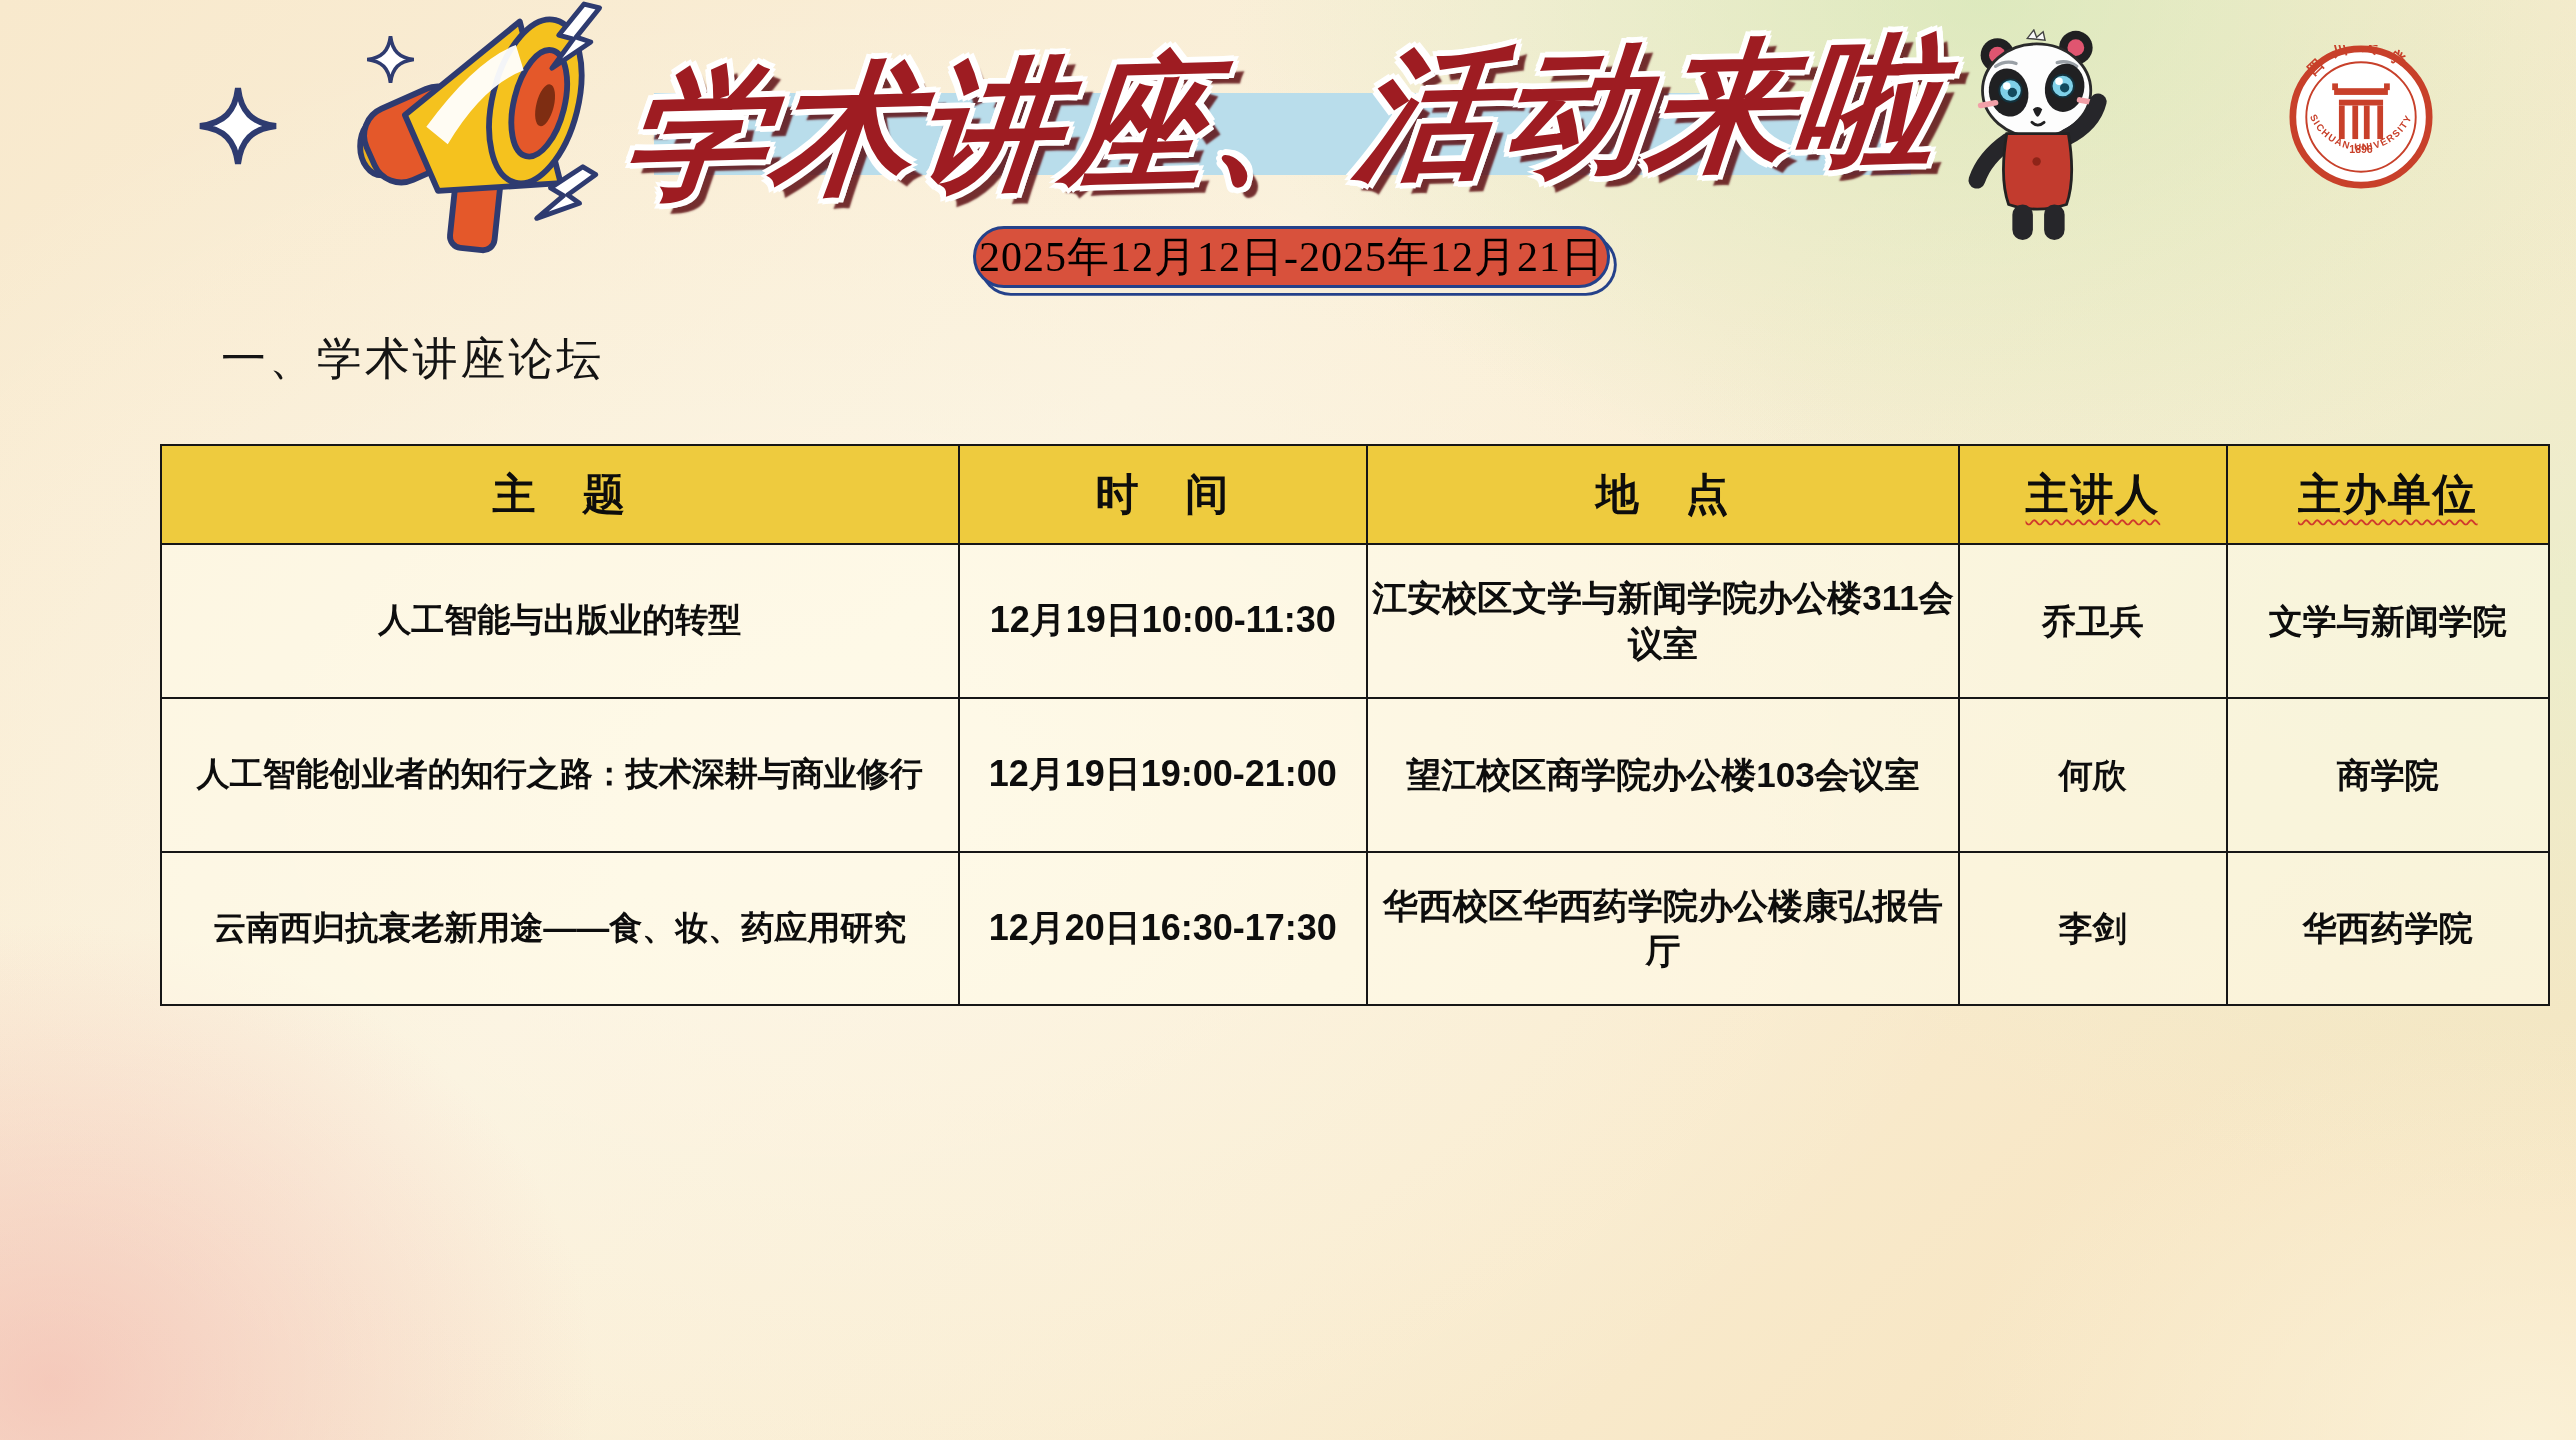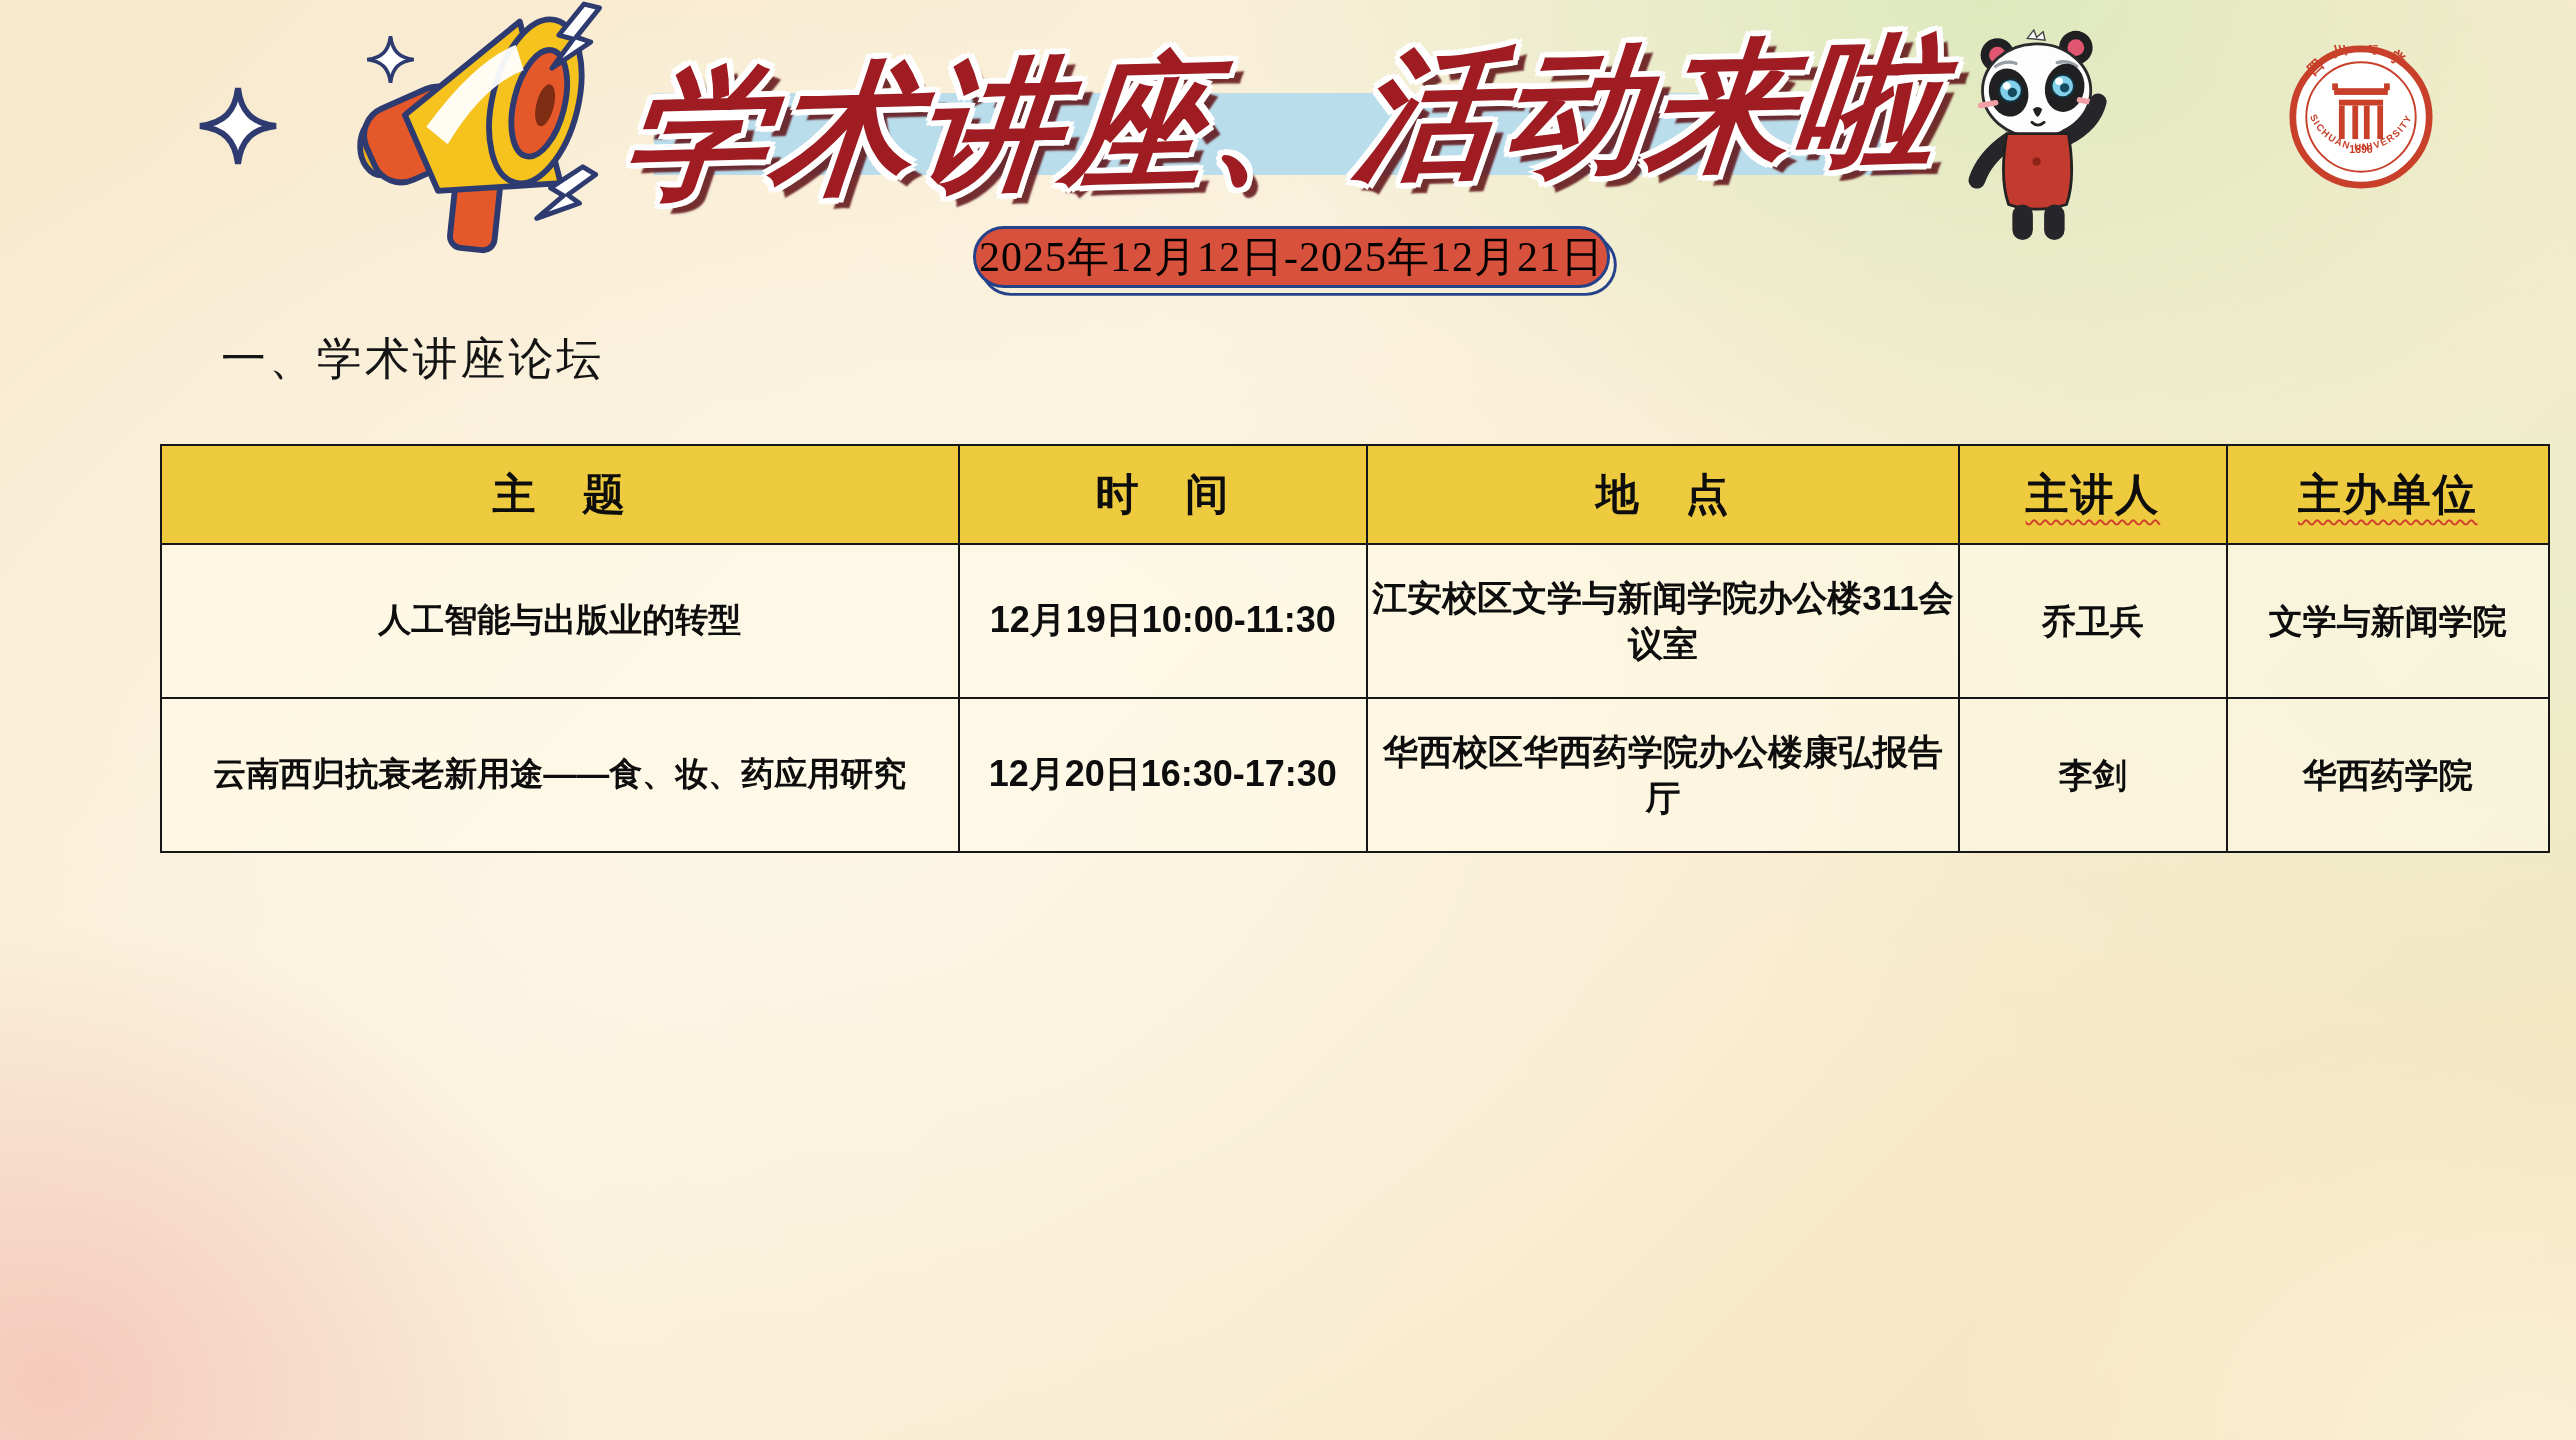--- a/index.html
+++ b/index.html
@@ -180,20 +180,27 @@
     </thead>
     <tbody id="table-body">
         <tr>
           <td>人工智能与出版业的转型</td>
           <td>12月19日10:00-11:30</td>
           <td>江安校区文学与新闻学院办公楼311会议室</td>
           <td>乔卫兵</td>
           <td>文学与新闻学院</td>
         </tr>
         <tr>
+          <td>人工智能创业者的知行之路：技术深耕与商业修行</td>
+          <td>12月19日19:00-21:00</td>
+          <td>望江校区商学院办公楼103会议室</td>
+          <td>何欣</td>
+          <td>商学院</td>
+        </tr>
+        <tr>
           <td>云南西归抗衰老新用途——食、妆、药应用研究</td>
           <td>12月20日16:30-17:30</td>
           <td>华西校区华西药学院办公楼康弘报告厅</td>
           <td>李剑</td>
           <td>华西药学院</td>
         </tr>
       </tbody>
   </table>
 
 </div>

